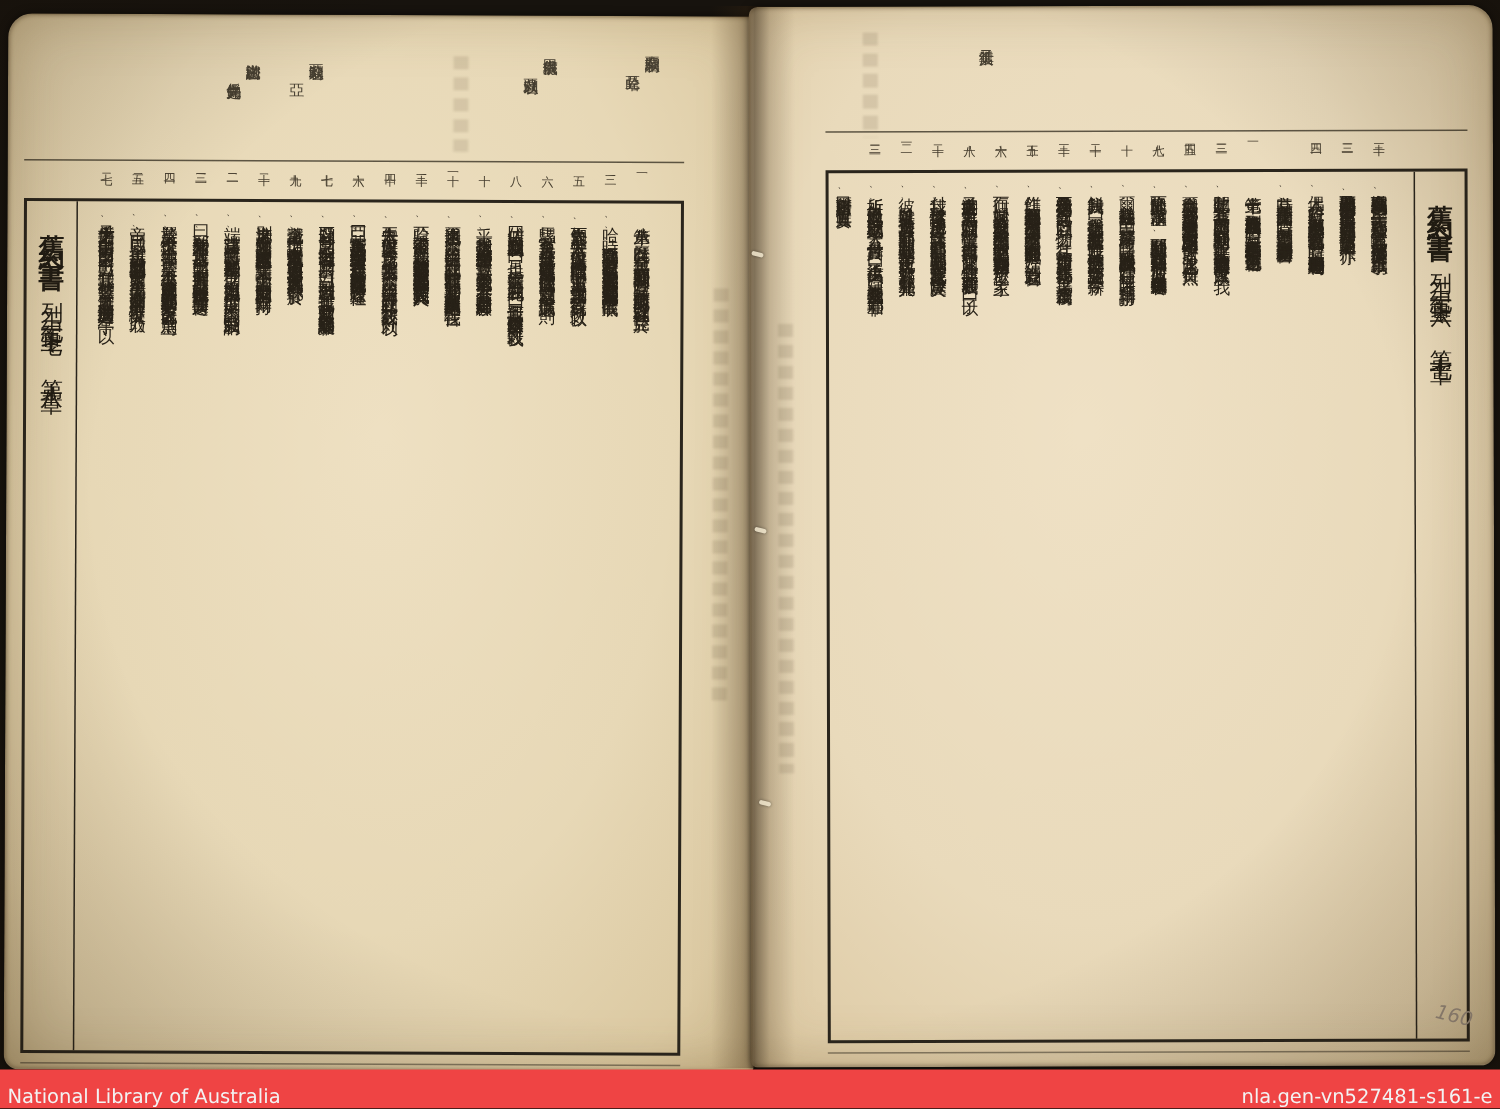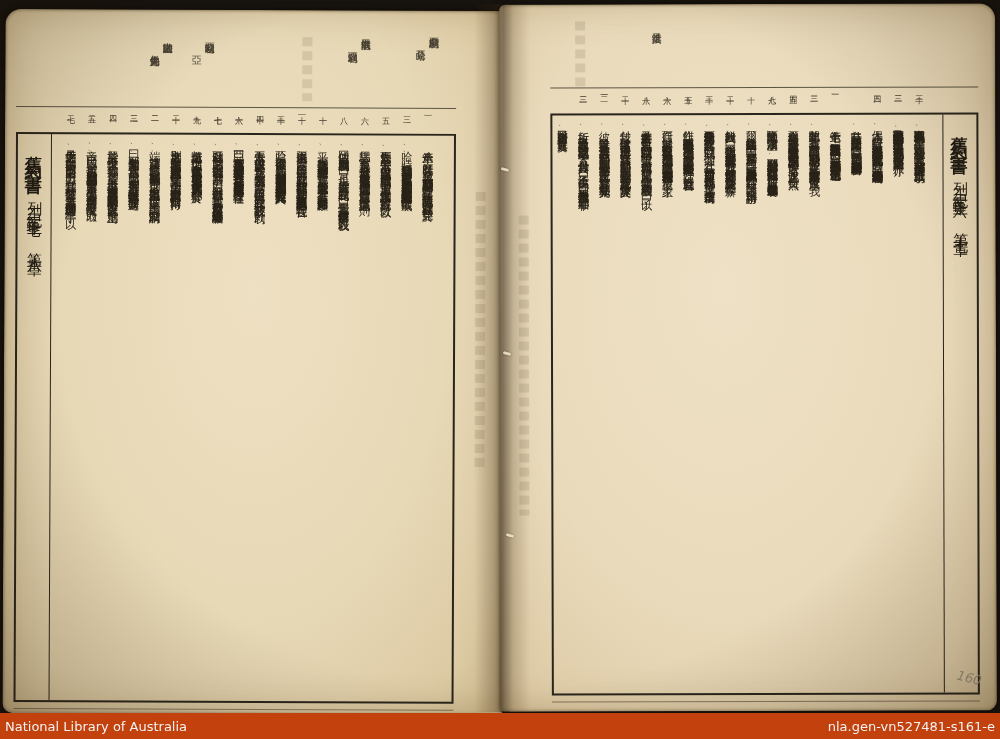--- a/index.html
+++ b/index.html
@@ -55,23 +55,23 @@
   .mnote span{display:block;}
   .mnote .l2{margin-top:13px;}
   
   .bleed{position:absolute;width:10px;filter:blur(.7px);opacity:.8;pointer-events:none;
       background:repeating-linear-gradient(180deg, rgba(88,74,52,.18) 0 9px, rgba(0,0,0,0) 9px 14px);}
   .handnote{position:absolute;right:14px;bottom:24px;font-size:13px;color:#97897a;
       font-style:italic;transform:rotate(14deg);font-family:"DejaVu Sans",sans-serif;}
   .vignette{position:absolute;inset:0;pointer-events:none;z-index:5;
       background:radial-gradient(ellipse at 50% 45%, rgba(0,0,0,0) 62%, rgba(25,14,2,.22) 100%);}
   
-  .bar{position:absolute;left:0;right:0;bottom:0;height:26px;background:#c2410c;z-index:6;
+  .bar{position:absolute;left:0;right:0;bottom:0;height:26px;background:#ef4444;z-index:6;
       color:#f2f2f2;font-family:"DejaVu Sans","Liberation Sans",sans-serif;font-size:13px;
-      display:flex;justify-content:space-between;align-items:center;padding:0 5px;box-sizing:border-box;}
+      display:flex;justify-content:space-between;align-items:flex-end;padding:0 5px;box-sizing:border-box;}
 </style>
 </head>
 <body>
 
 <div class="stage">
 
   <div class="paper paper-left">
     <div id="notes-left">
         <div class="mnote" style="left: 408px; top: 18px;">
           <span>以利亞奉詔</span>

